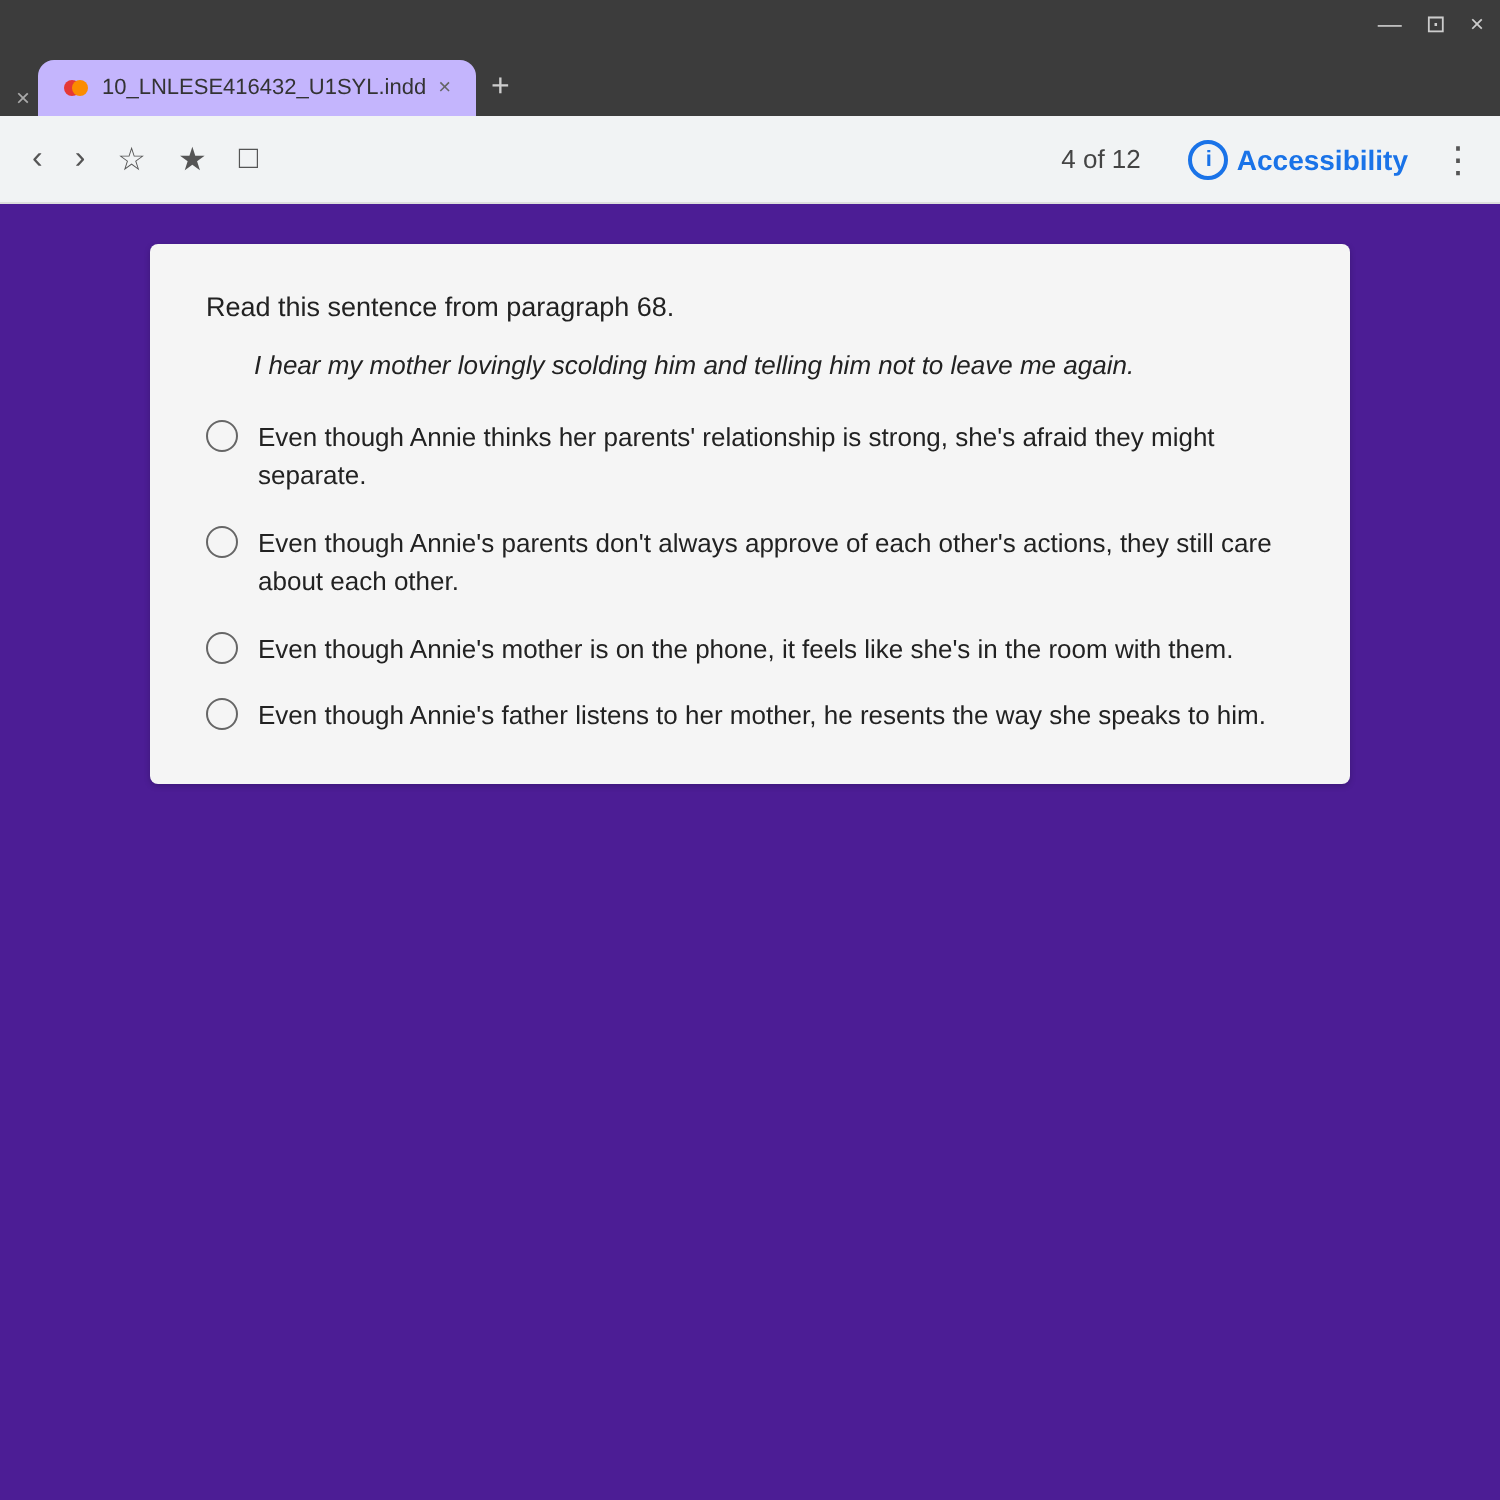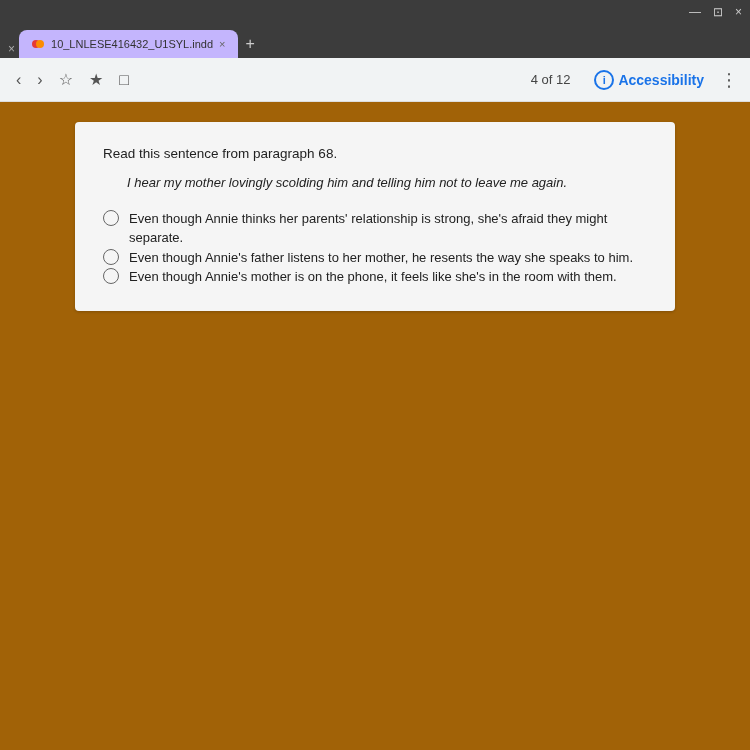--- a/index.html
+++ b/index.html
@@ -150,21 +150,21 @@
 
     .nav-dots {
       font-size: 18px;
       color: #555;
       cursor: pointer;
     }
 
     
     .content-area {
       flex: 1;
-      background: #a16207;
+      background: #4c1d95;
       display: flex;
       justify-content: center;
       align-items: flex-start;
       padding: 20px 30px;
       overflow-y: auto;
     }
 
     .question-card {
       background: #f5f5f5;
       border-radius: 4px;
@@ -192,20 +192,21 @@
     .question-text {
       font-size: 13.5px;
       color: #222;
       margin-bottom: 20px;
       line-height: 1.5;
     }
 
     .answer-options {
       display: flex;
       flex-direction: column;
+      gap: 14px;
     }
 
     .answer-option {
       display: flex;
       align-items: flex-start;
       gap: 10px;
       cursor: pointer;
     }
 
     .radio-circle {
@@ -298,28 +299,32 @@
       <p class="quote-text">I hear my mother lovingly scolding him and telling him not to leave me again.</p>
 
 
       <div class="answer-options">
 
         <div class="answer-option">
           <div class="radio-circle"></div>
           <span class="option-text">Even though Annie thinks her parents' relationship is strong, she's afraid they might separate.</span>
         </div>
 
+        <div class="answer-option">
+          <div class="radio-circle"></div>
+          <span class="option-text">Even though Annie's parents don't always approve of each other's actions, they still care about each other.</span>
+        </div>
+
+        <div class="answer-option">
+          <div class="radio-circle"></div>
+          <span class="option-text">Even though Annie's mother is on the phone, it feels like she's in the room with them.</span>
+        </div>
 
         <div class="answer-option">
           <div class="radio-circle"></div>
           <span class="option-text">Even though Annie's father listens to her mother, he resents the way she speaks to him.</span>
         </div>
 
-        <div class="answer-option">
-          <div class="radio-circle"></div>
-          <span class="option-text">Even though Annie's mother is on the phone, it feels like she's in the room with them.</span>
-        </div>
-
       </div>
     </div>
   </div>
 
 </div>
 
 </body></html>

